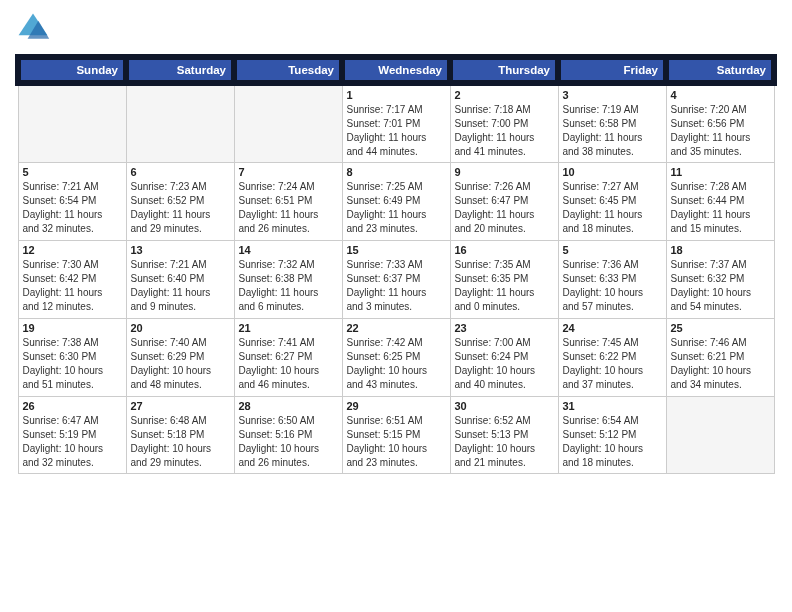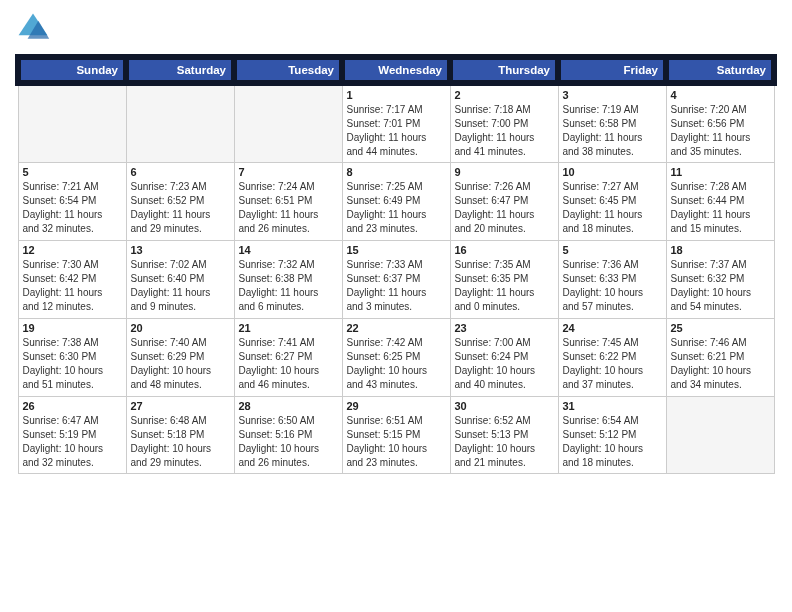--- a/index.html
+++ b/index.html
@@ -210,21 +210,21 @@
         </tr>
         <tr>
           <td>
             <span class="day-number">12</span>
             <div class="day-info">Sunrise: 7:30 AM
 Sunset: 6:42 PM
 Daylight: 11 hours and 12 minutes.</div>
           </td>
           <td>
             <span class="day-number">13</span>
-            <div class="day-info">Sunrise: 7:02 AM
+            <div class="day-info">Sunrise: 7:21 AM
 Sunset: 6:40 PM
 Daylight: 11 hours and 9 minutes.</div>
           </td>
           <td>
             <span class="day-number">14</span>
             <div class="day-info">Sunrise: 7:32 AM
 Sunset: 6:38 PM
 Daylight: 11 hours and 6 minutes.</div>
           </td>
           <td>

